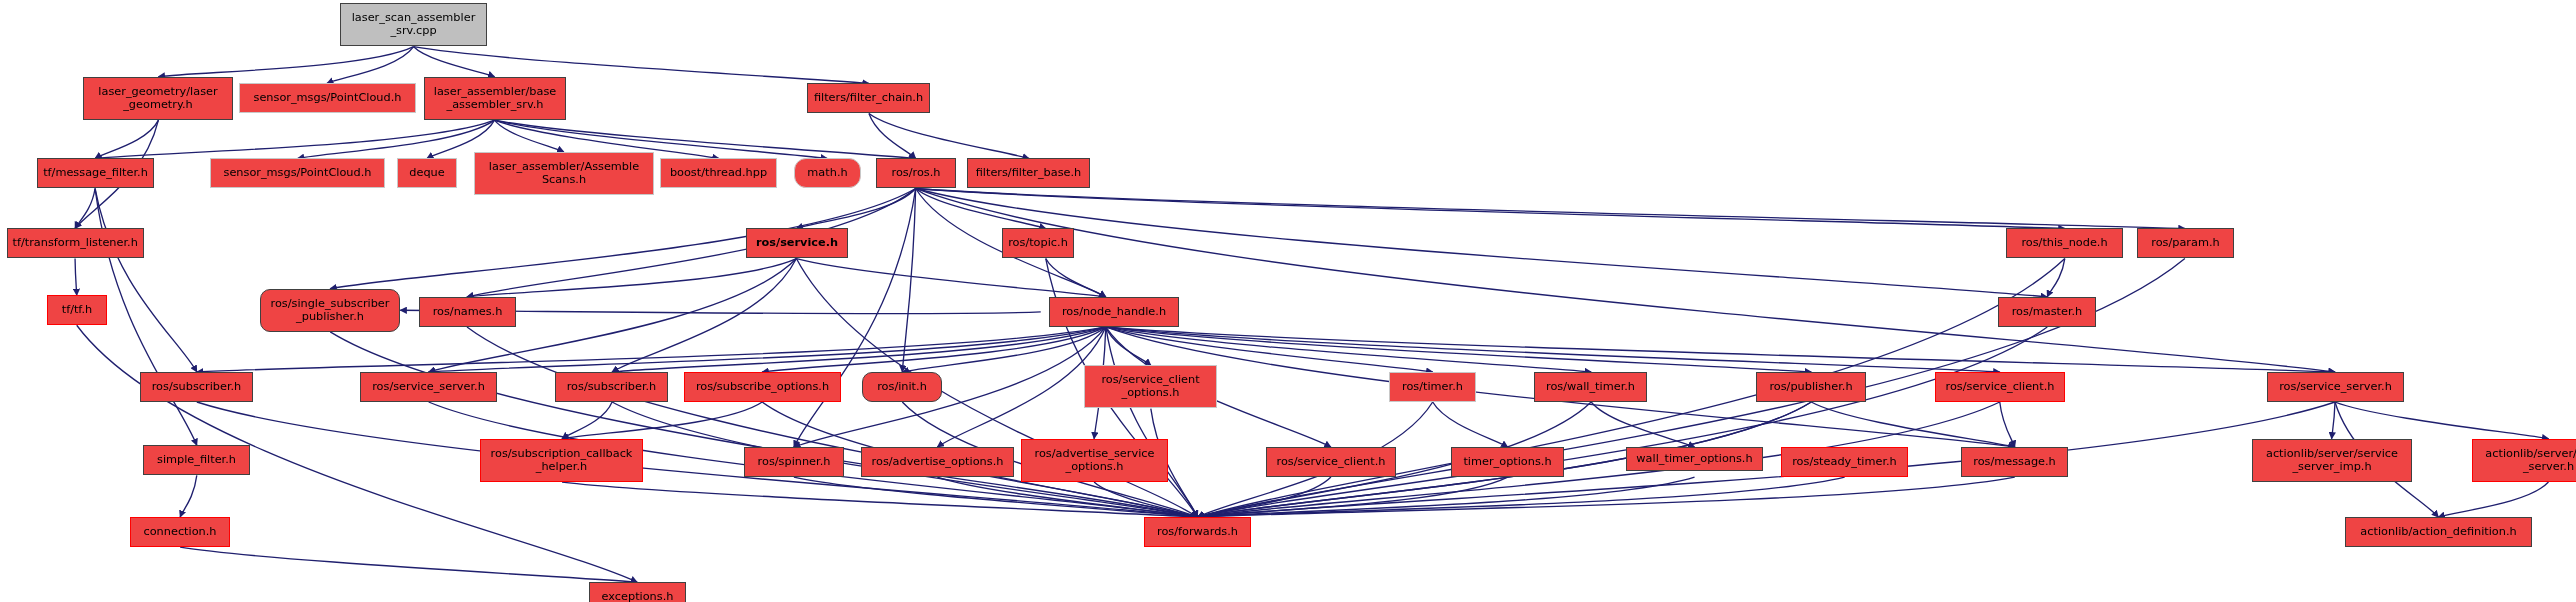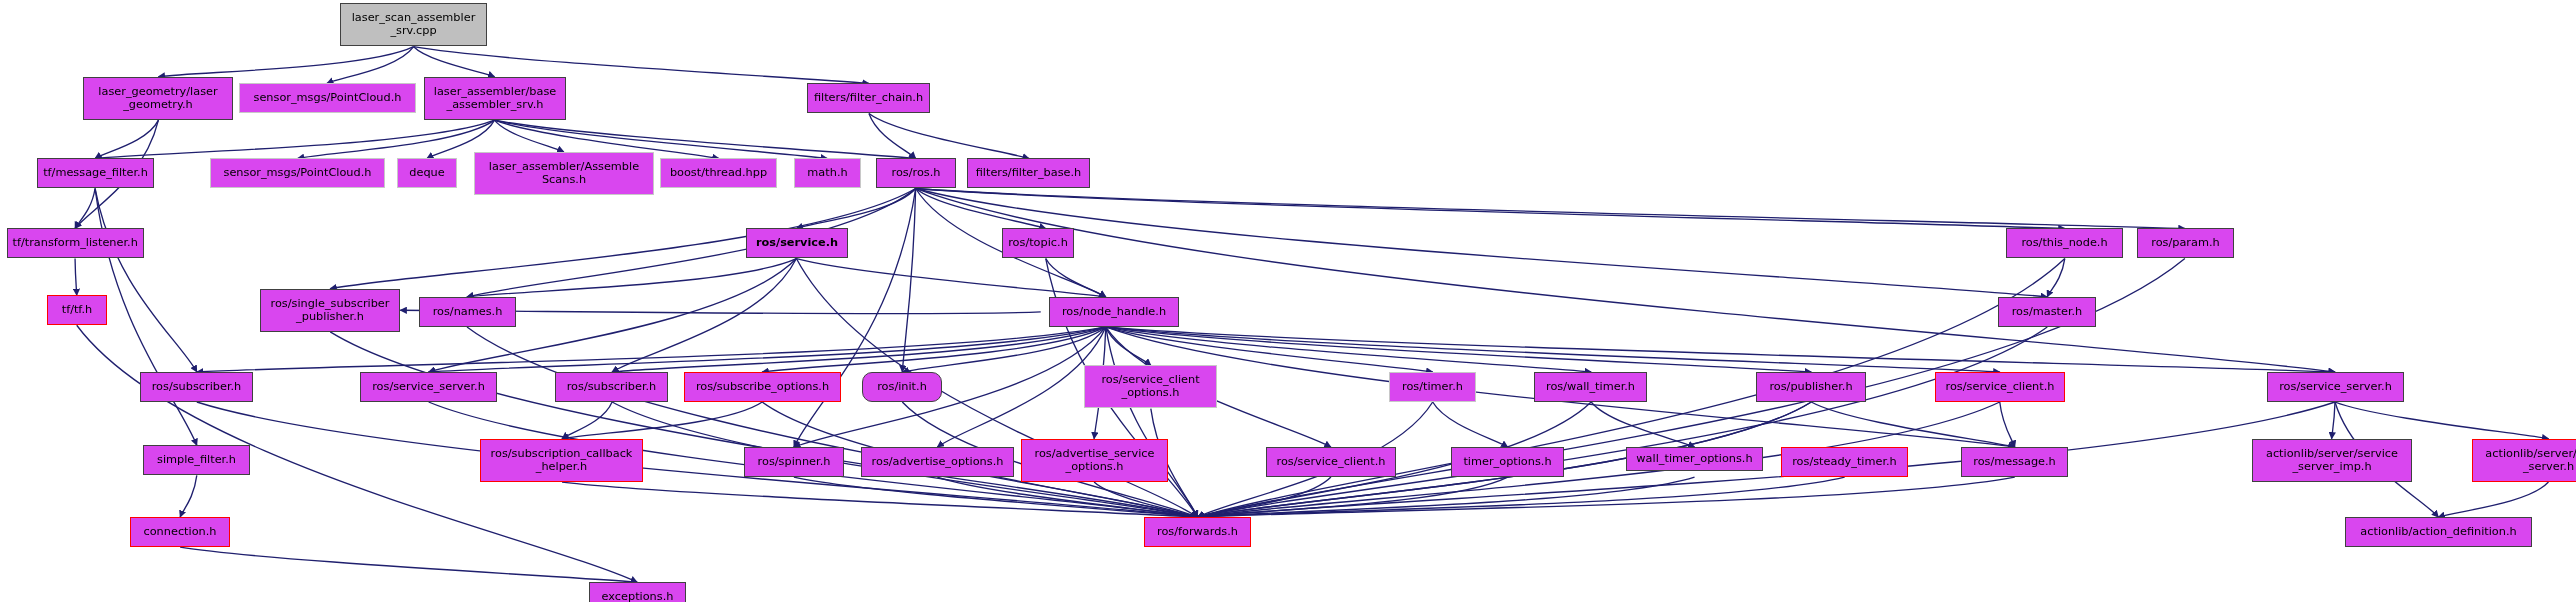--- a/index.html
+++ b/index.html
@@ -34,21 +34,21 @@
   .node {
     position: absolute;
     box-sizing: border-box;
     display: flex;
     align-items: center;
     justify-content: center;
     text-align: center;
     line-height: 1.12;
     font-size: 11.3px;
     color: #000000;
-    background: #d946ef;
+    background: #ef4444;
     border: 0.8px solid #c8c8c8;
     white-space: pre-line;
     padding: 0.8px 2.5px;
   }
   .node.strong {
     border: 0.8px solid #404040;
   }
   .node.red {
     border: 0.8px solid #ff0000;
   }
@@ -178,30 +178,30 @@
       <div class="node " style="left: 239px; top: 83px; width: 177px; height: 30px;"><span class="label">sensor_msgs/PointCloud.h</span></div>
       <div class="node strong" style="left: 424px; top: 77px; width: 142px; height: 43px;"><span class="label">laser_assembler/base
 _assembler_srv.h</span></div>
       <div class="node strong" style="left: 807px; top: 83px; width: 123px; height: 30px;"><span class="label">filters/filter_chain.h</span></div>
       <div class="node strong" style="left: 37px; top: 158px; width: 117px; height: 30px;"><span class="label">tf/message_filter.h</span></div>
       <div class="node " style="left: 210px; top: 158px; width: 175px; height: 30px;"><span class="label">sensor_msgs/PointCloud.h</span></div>
       <div class="node " style="left: 397px; top: 158px; width: 60px; height: 30px;"><span class="label">deque</span></div>
       <div class="node " style="left: 474px; top: 152px; width: 180px; height: 43px;"><span class="label">laser_assembler/Assemble
 Scans.h</span></div>
       <div class="node " style="left: 660px; top: 158px; width: 117px; height: 30px;"><span class="label">boost/thread.hpp</span></div>
-      <div class="node " style="left: 794px; top: 158px; width: 67px; height: 30px;"><span class="label">math.h</span></div>
+      <div class="node " style="left: 794px; top: 158px; width: 67px; height: 30px; border-radius: 12px;"><span class="label">math.h</span></div>
       <div class="node strong" style="left: 876px; top: 158px; width: 80px; height: 30px;"><span class="label">ros/ros.h</span></div>
       <div class="node strong" style="left: 967px; top: 158px; width: 123px; height: 30px;"><span class="label">filters/filter_base.h</span></div>
       <div class="node strong" style="left: 6.7px; top: 228px; width: 137px; height: 30px;"><span class="label">tf/transform_listener.h</span></div>
       <div class="node strong" style="left: 746px; top: 228px; width: 102px; height: 30px; font-weight: bold;"><span class="label">ros/service.h</span></div>
       <div class="node strong" style="left: 1002px; top: 228px; width: 72px; height: 30px;"><span class="label">ros/topic.h</span></div>
       <div class="node strong" style="left: 2006px; top: 228px; width: 117px; height: 30px;"><span class="label">ros/this_node.h</span></div>
       <div class="node strong" style="left: 2137px; top: 228px; width: 97px; height: 30px;"><span class="label">ros/param.h</span></div>
       <div class="node red" style="left: 47px; top: 295px; width: 60px; height: 30px;"><span class="label">tf/tf.h</span></div>
-      <div class="node strong" style="left: 260px; top: 289px; width: 140px; height: 43px;"><span class="label">ros/single_subscriber
+      <div class="node strong" style="left: 260px; top: 289px; width: 140px; height: 43px; border-radius: 10px;"><span class="label">ros/single_subscriber
 _publisher.h</span></div>
       <div class="node strong" style="left: 419px; top: 297px; width: 97px; height: 30px;"><span class="label">ros/names.h</span></div>
       <div class="node strong" style="left: 1041px; top: 297px; width: 130px; height: 30px; margin-left: 8px;"><span class="label">ros/node_handle.h</span></div>
       <div class="node strong" style="left: 1998px; top: 297px; width: 98px; height: 30px; text-align: center;"><span class="label">ros/master.h</span></div>
       <div class="node strong" style="left: 140px; top: 372px; width: 113px; height: 30px;"><span class="label">ros/subscriber.h</span></div>
       <div class="node strong" style="left: 360px; top: 372px; width: 137px; height: 30px;"><span class="label">ros/service_server.h</span></div>
       <div class="node strong" style="left: 555px; top: 372px; width: 113px; height: 30px;"><span class="label">ros/subscriber.h</span></div>
       <div class="node red" style="left: 684px; top: 372px; width: 157px; height: 30px;"><span class="label">ros/subscribe_options.h</span></div>
       <div class="node strong" style="left: 862px; top: 372px; width: 80px; height: 30px; border-radius: 10px;"><span class="label">ros/init.h</span></div>
       <div class="node " style="left: 1084px; top: 365px; width: 133px; height: 43px;"><span class="label">ros/service_client

